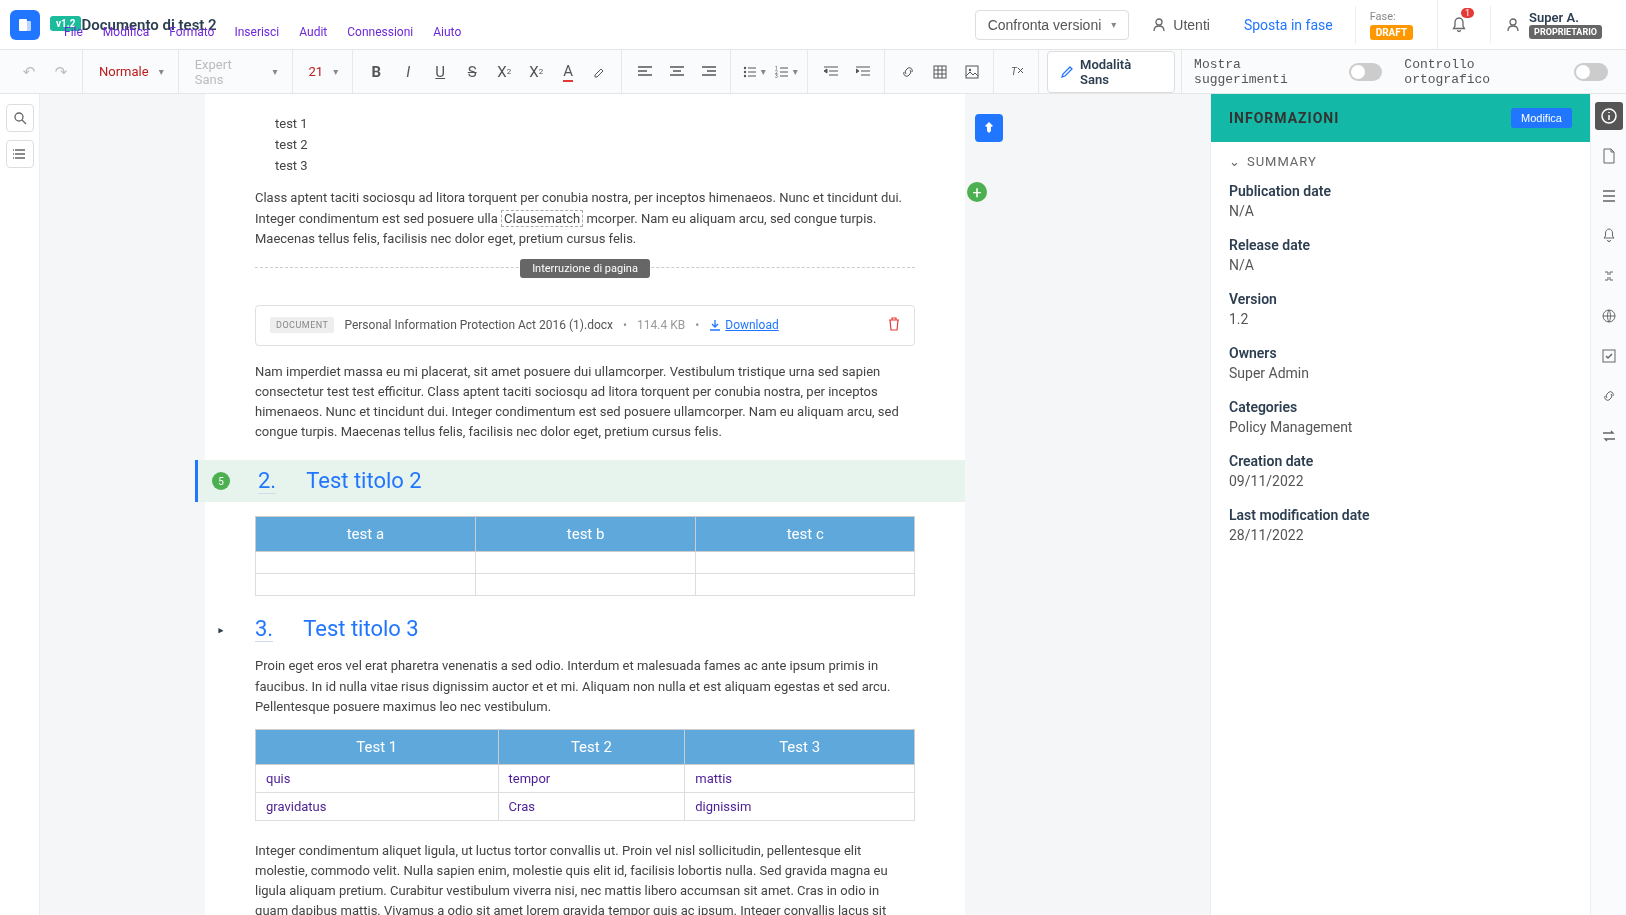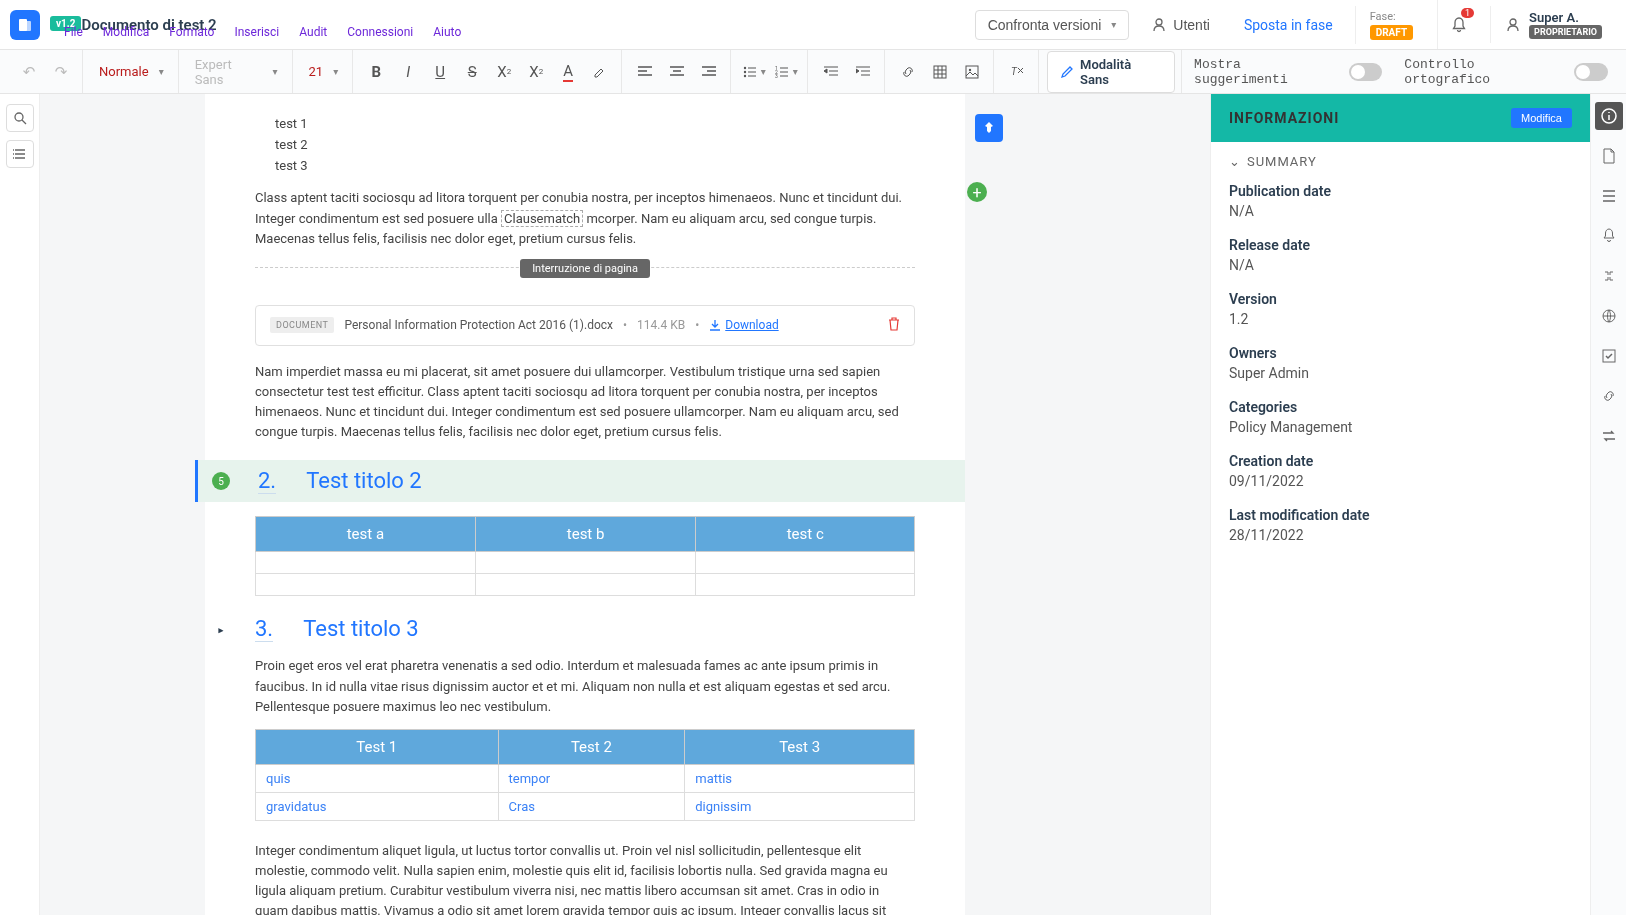--- a/index.html
+++ b/index.html
@@ -74,21 +74,21 @@
 .attachment .badge2 { background:#eee; color:#888; font-size:9px; padding:3px 6px; border-radius:2px; letter-spacing:0.5px;}
 .attachment .fname { font-size:12px; color:#555;}
 .attachment .fsize { font-size:12px; color:#999;}
 .attachment .dl { color:#2176ff; font-size:12px; cursor:pointer; display:flex; gap:4px; align-items:center;}
 .attachment .del { margin-left:auto; color:#e53935; cursor:pointer;}
 .heading { font-size:22px; color:#2176ff; margin:18px 0 14px; font-weight:400; display:flex; gap:30px;}
 .heading.hl { background:#e7f3ed; padding:8px 0 8px 10px; margin-left:-60px; margin-right:-50px; padding-left:60px; border-left:3px solid #2176ff; position:relative;}
 .sidebadge { position:absolute; left:14px; top:12px; width:18px; height:18px; background:#4caf50; border-radius:50%; color:#fff; font-size:10px; display:flex; align-items:center; justify-content:center;}
 .tbl { width:100%; border-collapse:collapse; margin:10px 0 20px;border-radius:6px;}
 .tbl th { background:#5fa8dc; color:#fff; font-weight:400; padding:8px; font-size:15px; border:1px solid #ccc;}
-.tbl td { border:1px solid #ddd; padding:6px 10px; font-size:13px; color:#3b82f6; height:22px;}
+.tbl td { border:1px solid #ddd; padding:6px 10px; font-size:13px; color:#4c1d95; height:22px;}
 .cursor { position:absolute; font-family:monospace; pointer-events:none;}
 
 .chev::after { content:"▾"; font-size:10px; color:#888; margin-left:4px;}
 </style>
 </head>
 <body>
 
 <div class="header1">
   <div class="logo">
     <svg width="16" height="16" viewBox="0 0 16 16">

